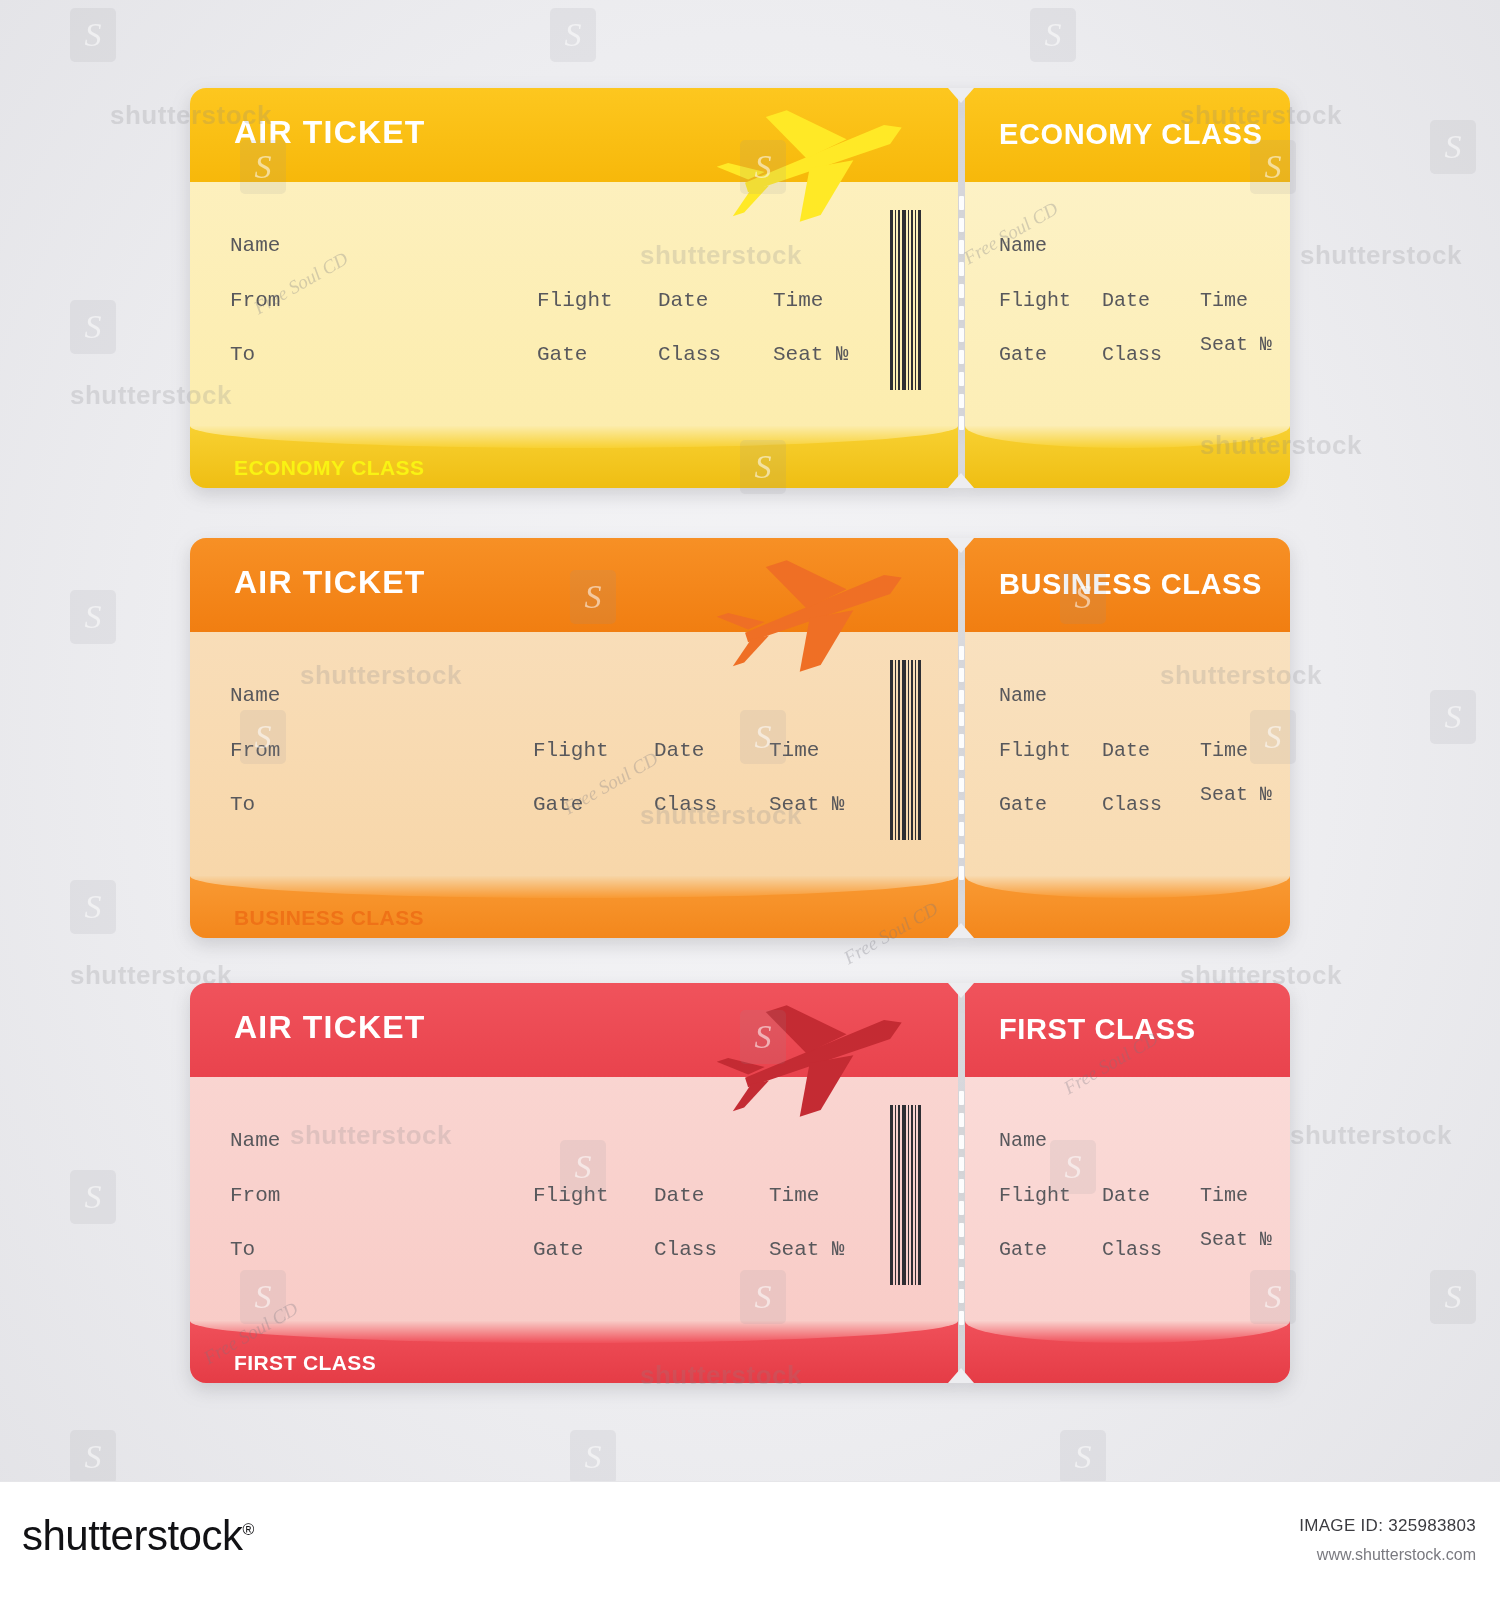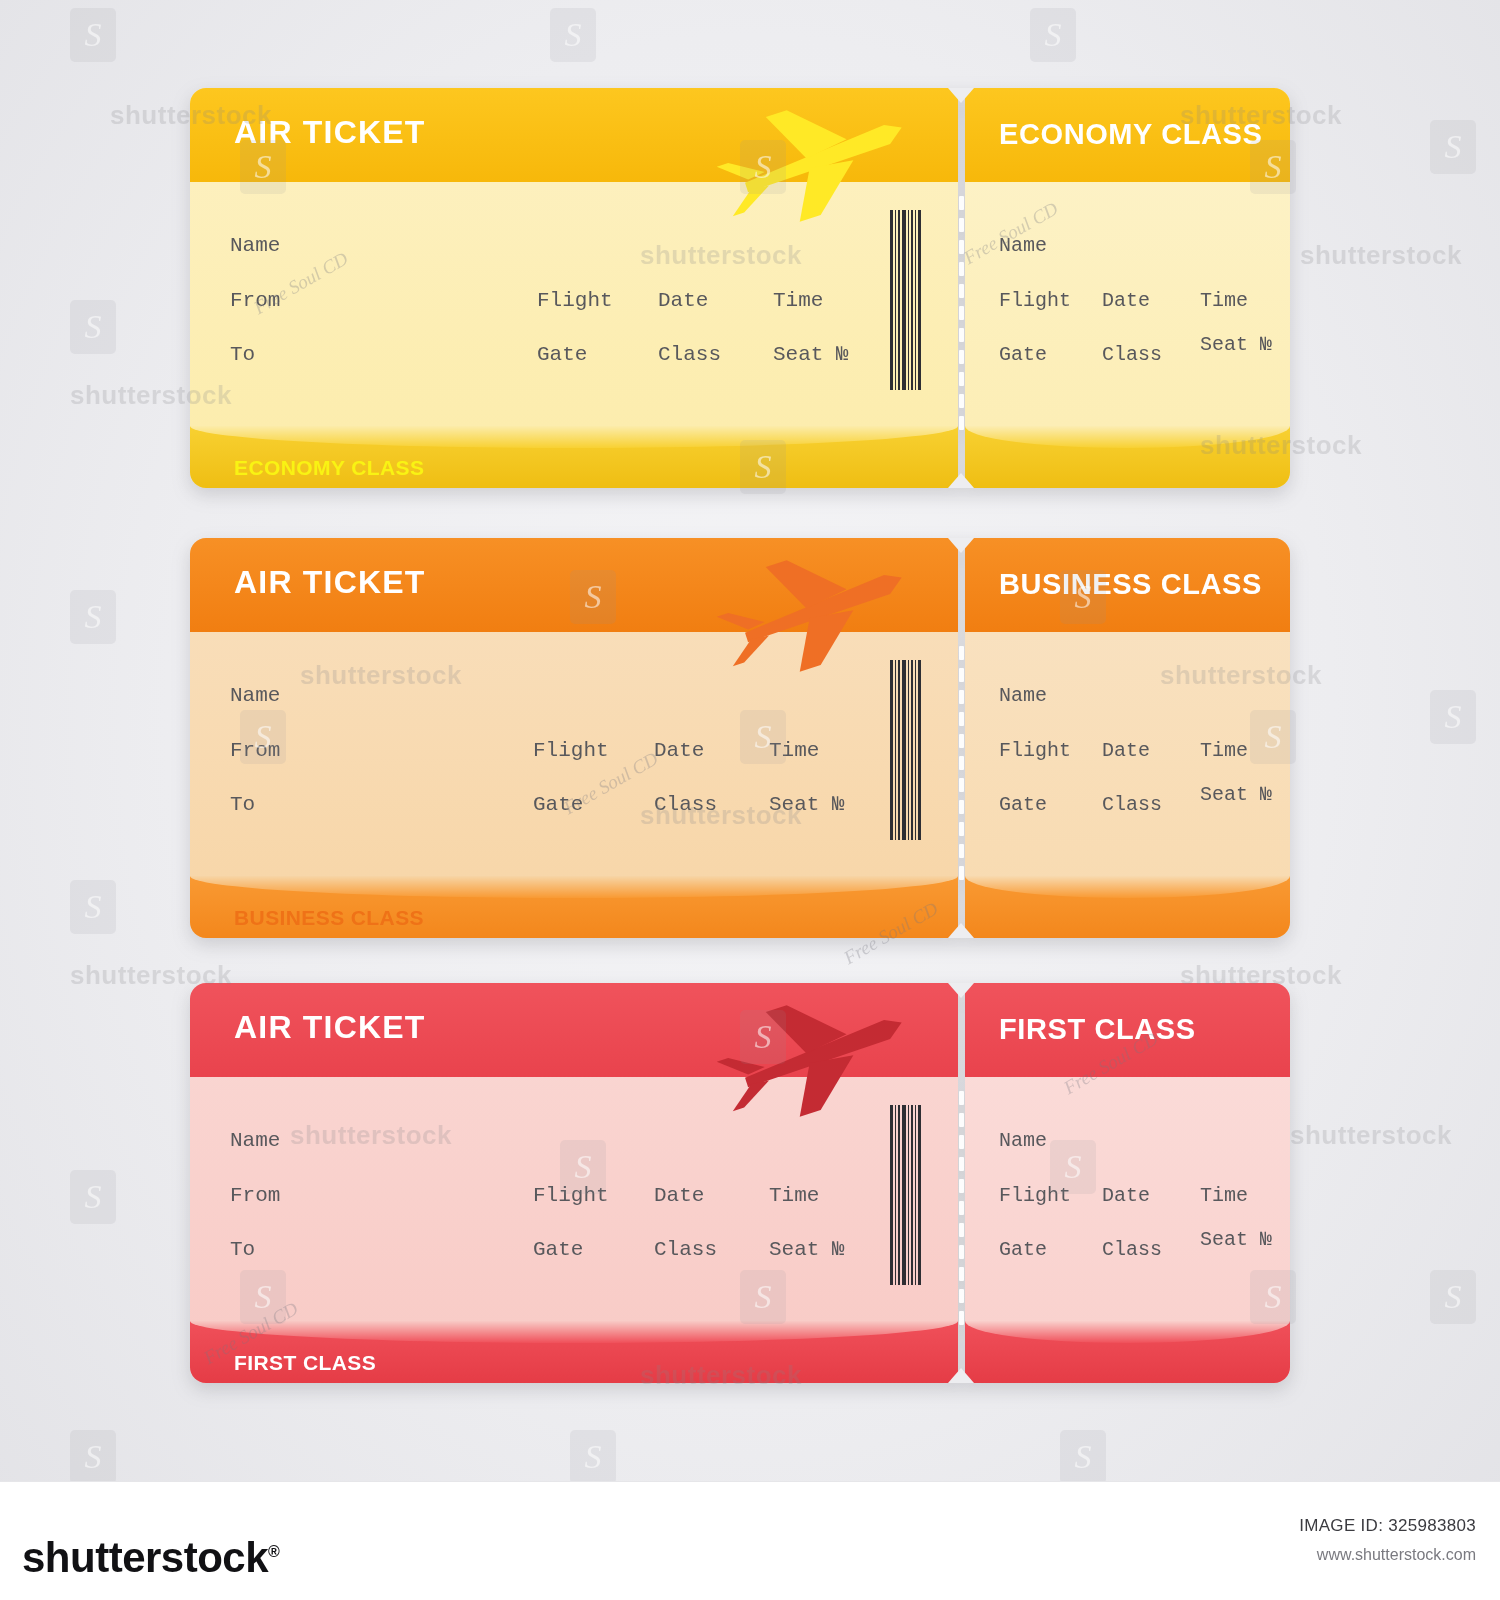--- a/index.html
+++ b/index.html
@@ -208,24 +208,23 @@
     height: 118px;
     background: #ffffff;
     z-index: 60;
     border-top: 1px solid #e6e6e9;
   }
   .brand {
     position: absolute;
     left: 22px;
     top: 30px;
     font-size: 42px;
-    font-weight: 700;
+    font-weight: 400;
     color: #111114;
     letter-spacing: -0.5px;
-    margin-top: 22px;
   }
   .brand sup {
     font-size: 16px;
     vertical-align: super;
   }
   .img-id {
     position: absolute;
     right: 24px;
     top: 34px;
     font-size: 17px;

